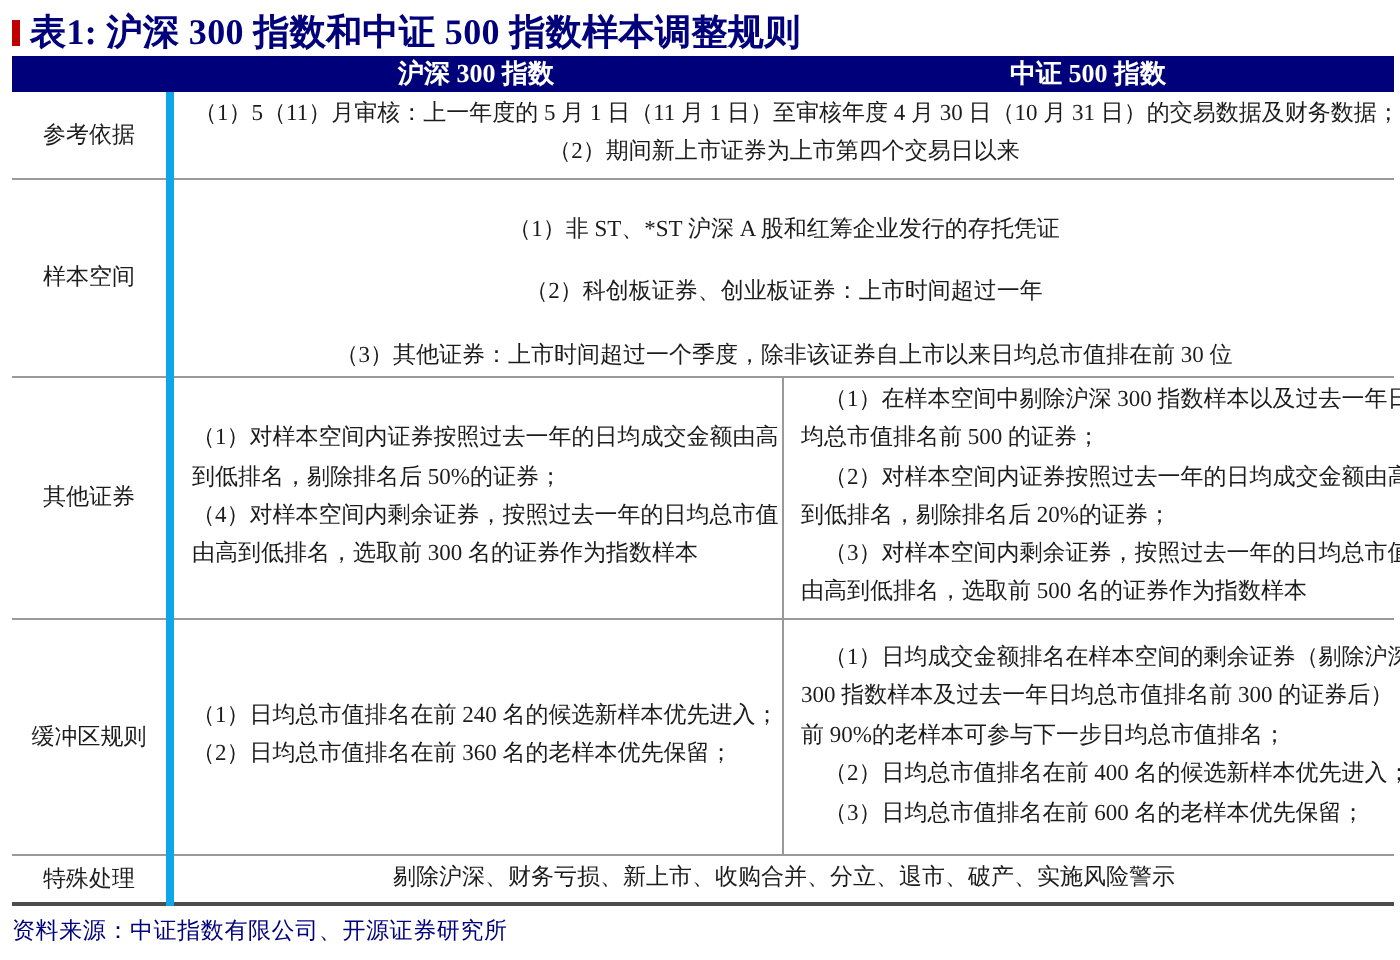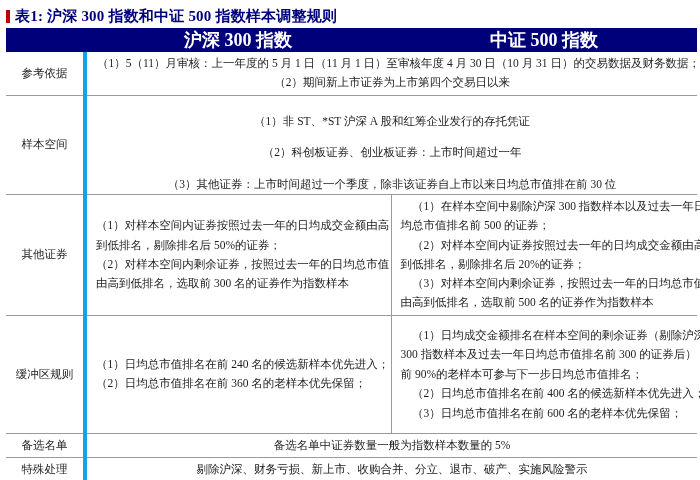--- a/index.html
+++ b/index.html
@@ -5,27 +5,27 @@
   html,body{margin:0;padding:0;}
   body{
     width:700px;height:480px;background:#ffffff;overflow:hidden;
     font-family:"Liberation Serif","DejaVu Serif",serif;
     color:#1c1c1c;
   }
   .page{width:692px;margin:0 0 0 6px;}
   
   .title-row{display:flex;align-items:center;height:24px;padding-top:4px;}
   .red-bar{width:4px;height:13px;background:#c00000;margin-right:5px;flex:0 0 auto;}
-  .title-text{font-size:15px;font-weight:bold;color:#00007b;letter-spacing:.2px;}
+  .title-text{font-size:18px;font-weight:bold;color:#00007b;letter-spacing:.2px;}
   
   table{border-collapse:collapse;table-layout:fixed;width:691px;}
   col.c-label{width:79px;}
   col.c-col{width:306px;}
   th.hdr{
-    background:#00007b;color:#ffffff;font-size:18px;font-weight:bold;
+    background:#00007b;color:#ffffff;font-size:13px;font-weight:bold;
     height:16px;padding:0;text-align:center;vertical-align:middle;
   }
   td{
     font-size:11.5px;vertical-align:middle;padding:2px 10px;
     border-top:1px solid #9a9a9a;
   }
   tbody tr:first-child td{border-top:none;}
   tbody tr:last-child td{border-bottom:2px solid #4d4d4d;}
   td.lbl{text-align:center;border-right:4px solid #0ea5e9;padding:2px 2px;}
   td.span-cell{text-align:center;}
@@ -86,21 +86,21 @@
           <div class="ln">（2）科创板证券、创业板证券：上市时间超过一年</div>
           <div class="ln">（3）其他证券：上市时间超过一个季度，除非该证券自上市以来日均总市值排在前 30 位</div>
         </td>
       </tr>
 
       <tr class="h-method">
         <td class="lbl">其他证券</td>
         <td class="col-left">
           <div class="ln">（1）对样本空间内证券按照过去一年的日均成交金额由高</div>
           <div class="ln">到低排名，剔除排名后 50%的证券；</div>
-          <div class="ln">（2）对样本空间内剩余证券，按照过去一年的日均总市值</div>
+          <div class="ln">（4）对样本空间内剩余证券，按照过去一年的日均总市值</div>
           <div class="ln">由高到低排名，选取前 300 名的证券作为指数样本</div>
         </td>
         <td class="col-right">
           <div class="ln ind">（1）在样本空间中剔除沪深 300 指数样本以及过去一年日</div>
           <div class="ln">均总市值排名前 500 的证券；</div>
           <div class="ln ind">（2）对样本空间内证券按照过去一年的日均成交金额由高</div>
           <div class="ln">到低排名，剔除排名后 20%的证券；</div>
           <div class="ln ind">（3）对样本空间内剩余证券，按照过去一年的日均总市值</div>
           <div class="ln">由高到低排名，选取前 500 名的证券作为指数样本</div>
         </td>
@@ -114,26 +114,20 @@
         </td>
         <td class="col-right">
           <div class="ln ind">（1）日均成交金额排名在样本空间的剩余证券（剔除沪深</div>
           <div class="ln">300 指数样本及过去一年日均总市值排名前 300 的证券后）</div>
           <div class="ln">前 90%的老样本可参与下一步日均总市值排名；</div>
           <div class="ln ind">（2）日均总市值排名在前 400 名的候选新样本优先进入；</div>
           <div class="ln ind">（3）日均总市值排名在前 600 名的老样本优先保留；</div>
         </td>
       </tr>
 
-      <tr class="h-alt">
-        <td class="lbl">备选名单</td>
-        <td class="span-cell" colspan="2">
-          <div class="ln">备选名单中证券数量一般为指数样本数量的 5%</div>
-        </td>
-      </tr>
 
       <tr class="h-special">
         <td class="lbl">特殊处理</td>
         <td class="span-cell" colspan="2">
           <div class="ln">剔除沪深、财务亏损、新上市、收购合并、分立、退市、破产、实施风险警示</div>
         </td>
       </tr>
 
     </tbody>
   </table>

